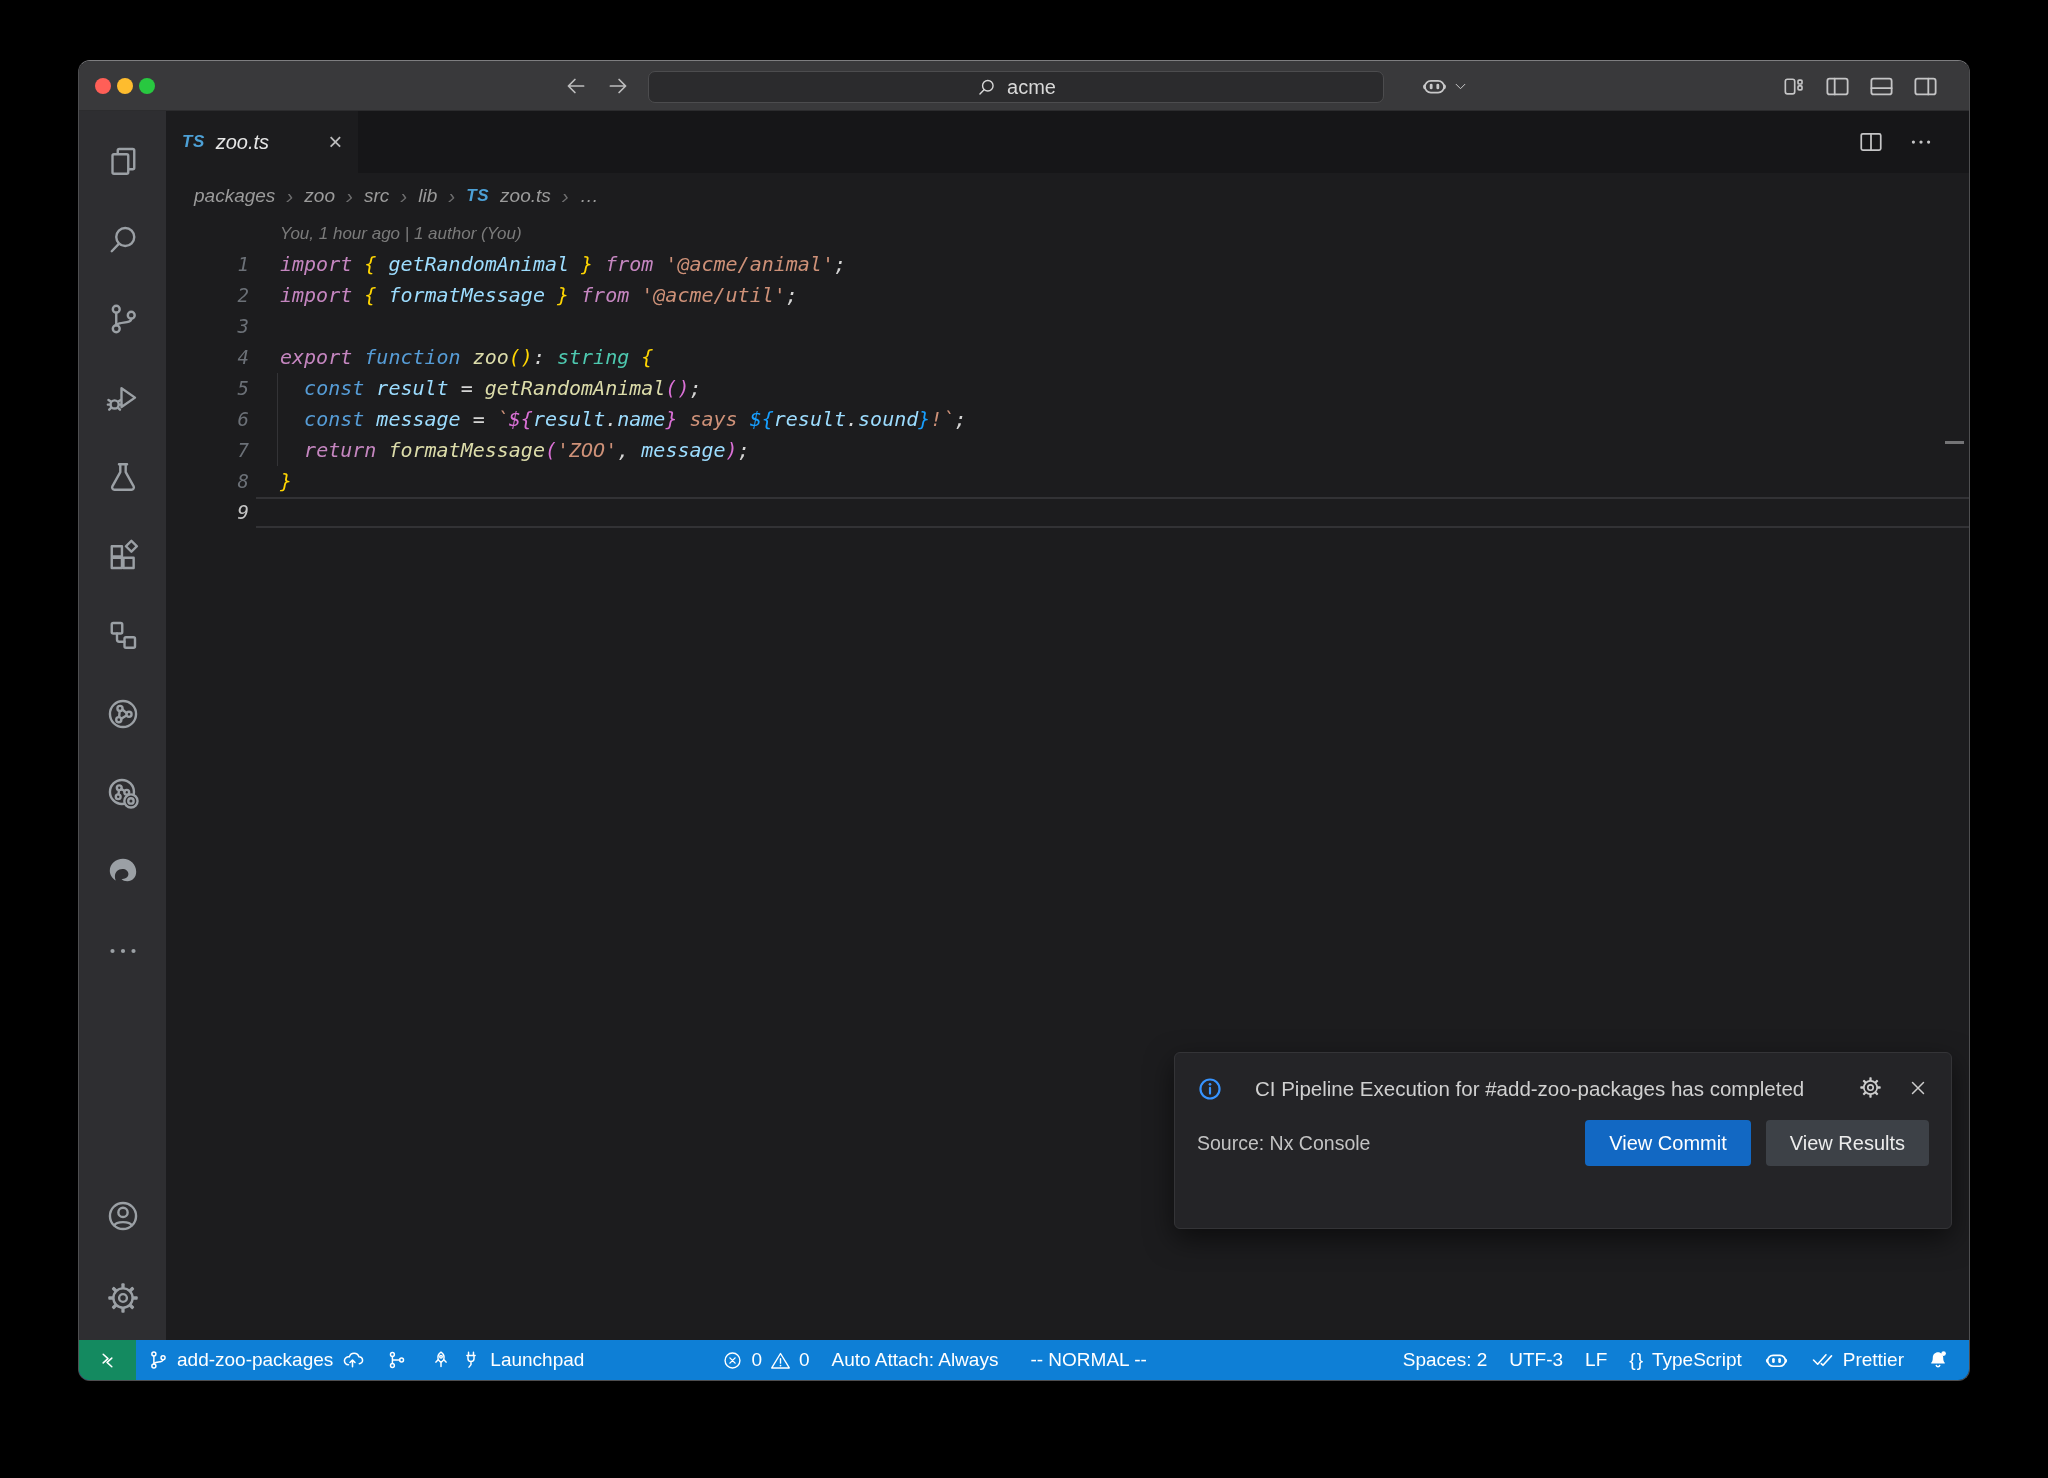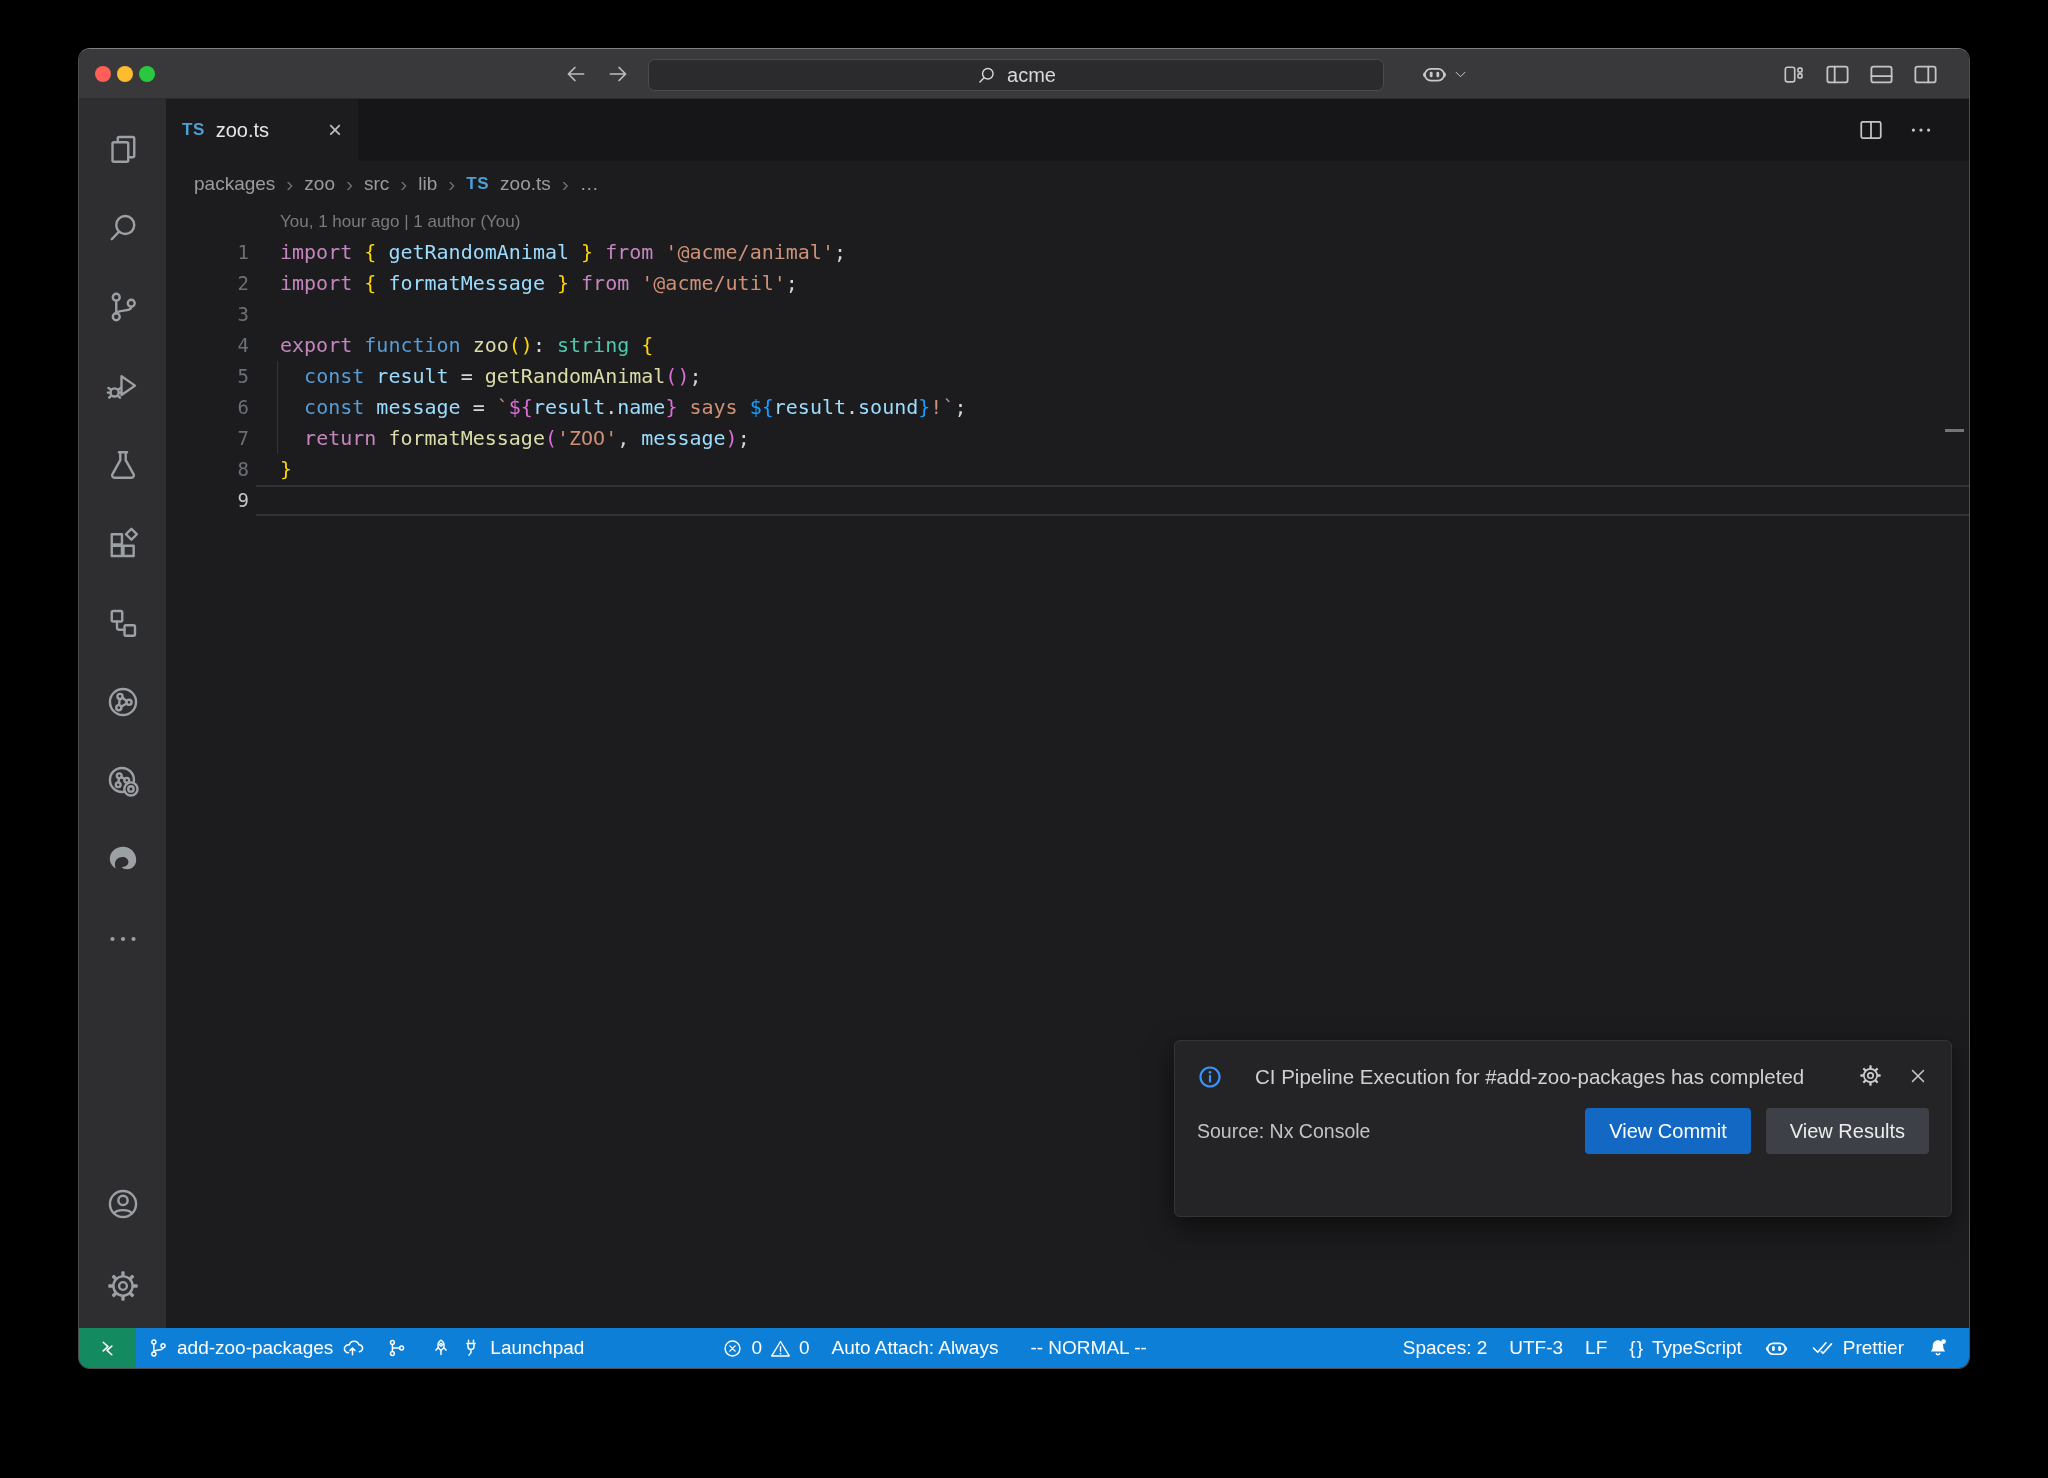--- a/index.html
+++ b/index.html
@@ -1,18 +1,18 @@
 <!DOCTYPE html>
 <html><head>
 <meta charset="utf-8">
 <style>
   * { margin:0; padding:0; box-sizing:border-box; }
   html,body { width:2048px; height:1478px; background:#000; overflow:hidden;
               font-family:"Liberation Sans", sans-serif; }
-  .window { position:absolute; left:78px; top:48px; width:1892px; height:1321px;
+  .window { position:absolute; left:78px; top:60px; width:1892px; height:1321px;
             background:#1c1c1e; border-radius:12px; overflow:hidden;
             border:1px solid #4e4e50; border-top-color:#7e7e80;
             box-shadow:0 30px 80px rgba(0,0,0,.6); }
 
   
   .titlebar { position:absolute; top:0; left:0; right:0; height:50px; background:#39393b;
               border-bottom:1px solid #2c2c2e; }
   .lights { position:absolute; left:16px; top:0; height:50px; display:flex; align-items:center; gap:6px; }
   .light { width:16px; height:16px; border-radius:50%; }
   .light.red{background:#ff5f57}.light.yellow{background:#febc2e}.light.green{background:#28c840}
@@ -25,21 +25,21 @@
   .layout-icons { position:absolute; right:30px; top:0; height:50px; display:flex; align-items:center; gap:17px; color:#c5c5c6; }
 
   
   .activitybar { position:absolute; left:0; top:50px; bottom:40px; width:87px; background:#2e2e31;
                  display:flex; flex-direction:column; align-items:center; padding:26px 0 18px; }
   .ab-top { display:flex; flex-direction:column; gap:31px; }
   .ab-bottom { margin-top:auto; display:flex; flex-direction:column; gap:34px; }
   .ab-item { width:48px; height:48px; display:flex; align-items:center; justify-content:center; color:#9ba0a5; }
 
   
-  .main { position:absolute; left:87px; top:50px; right:0; bottom:40px; background:#1c1c1e; }
+  .main { position:absolute; left:87px; top:50px; right:0; bottom:40px; background:#1c1c1e;font-style:italic; }
   .tabbar { position:relative; height:62px; background:#161618; display:flex; }
   .tab { width:192px; height:62px; background:#1c1c1e; display:flex; align-items:center;
          padding:0 16px; gap:11px; color:#e6e6e6; font-size:20px; }
   .ts-badge { color:#4da0d6; font-weight:bold; font-size:17px; letter-spacing:.5px; }
   .tab-close { margin-left:auto; color:#bcbcbd; font-size:24px; line-height:1; }
   .tab-actions { position:absolute; right:35px; top:0; height:62px; display:flex; align-items:center; gap:24px; color:#c5c5c6; }
 
   .breadcrumbs { height:46px; display:flex; align-items:center; padding-left:28px; gap:11px;
                  color:#9b9b9b; font-size:19px; }
   .crumb-sep { color:#6e6e6f; font-size:21px; }

